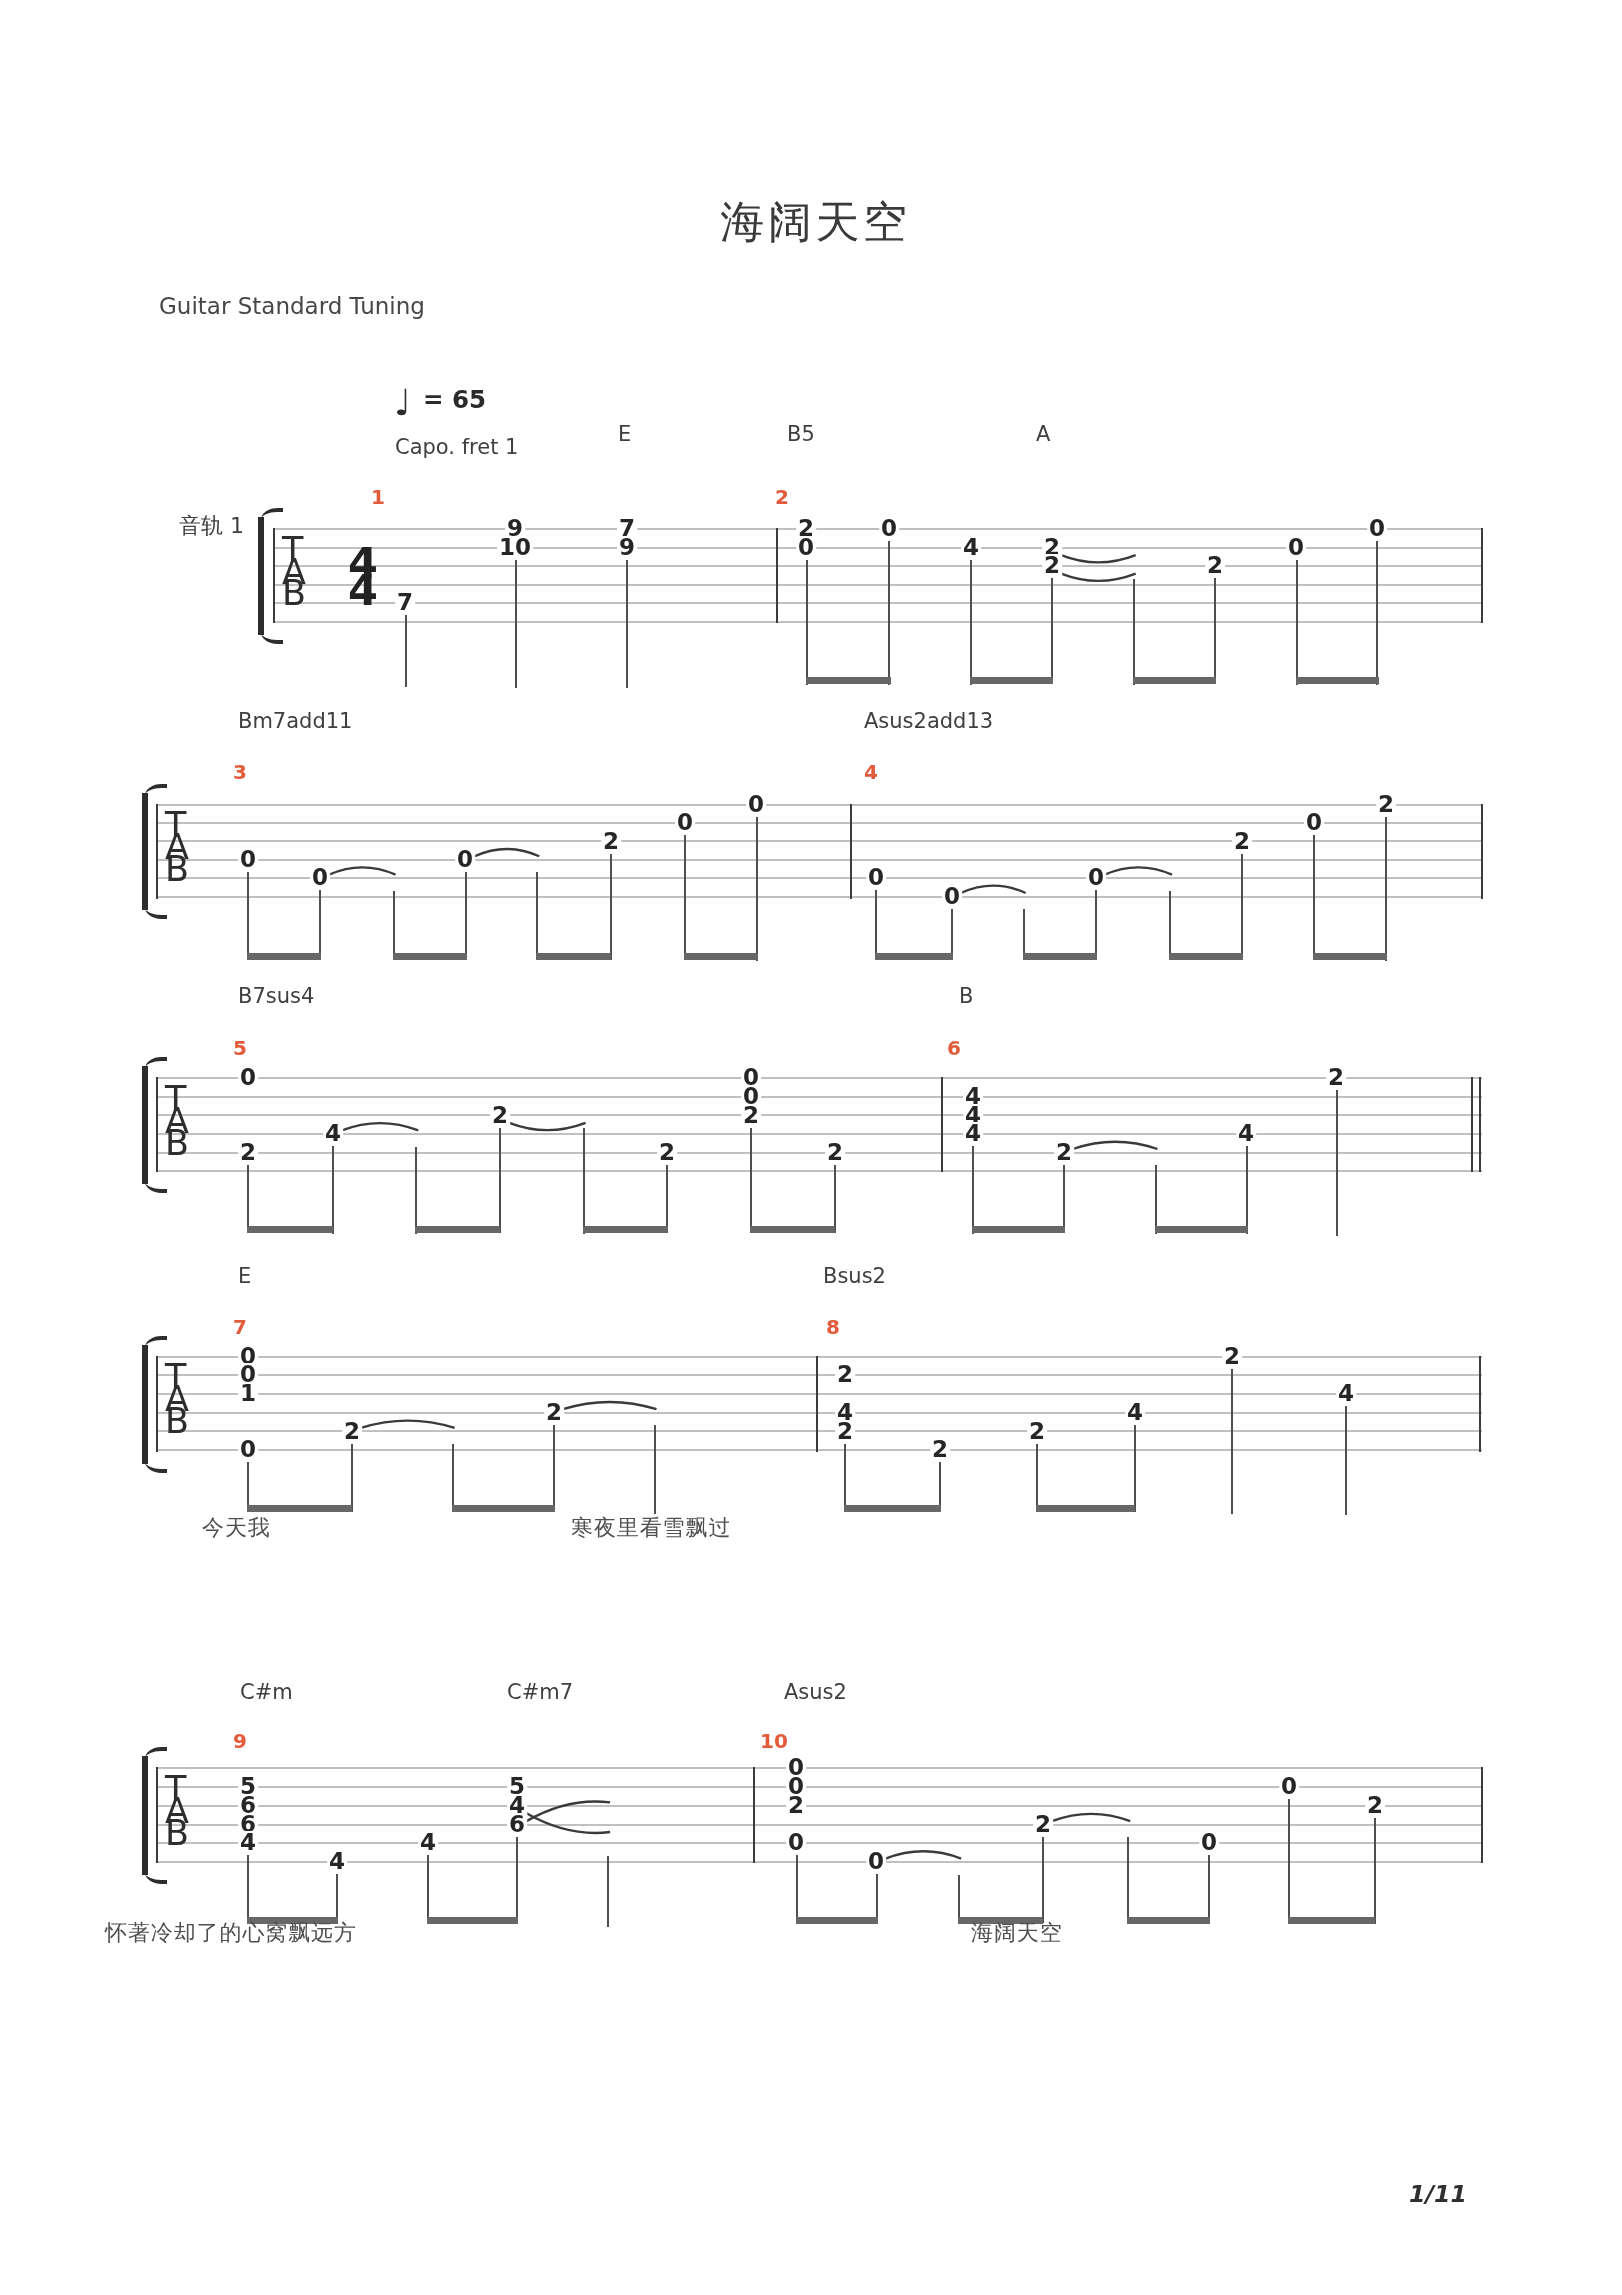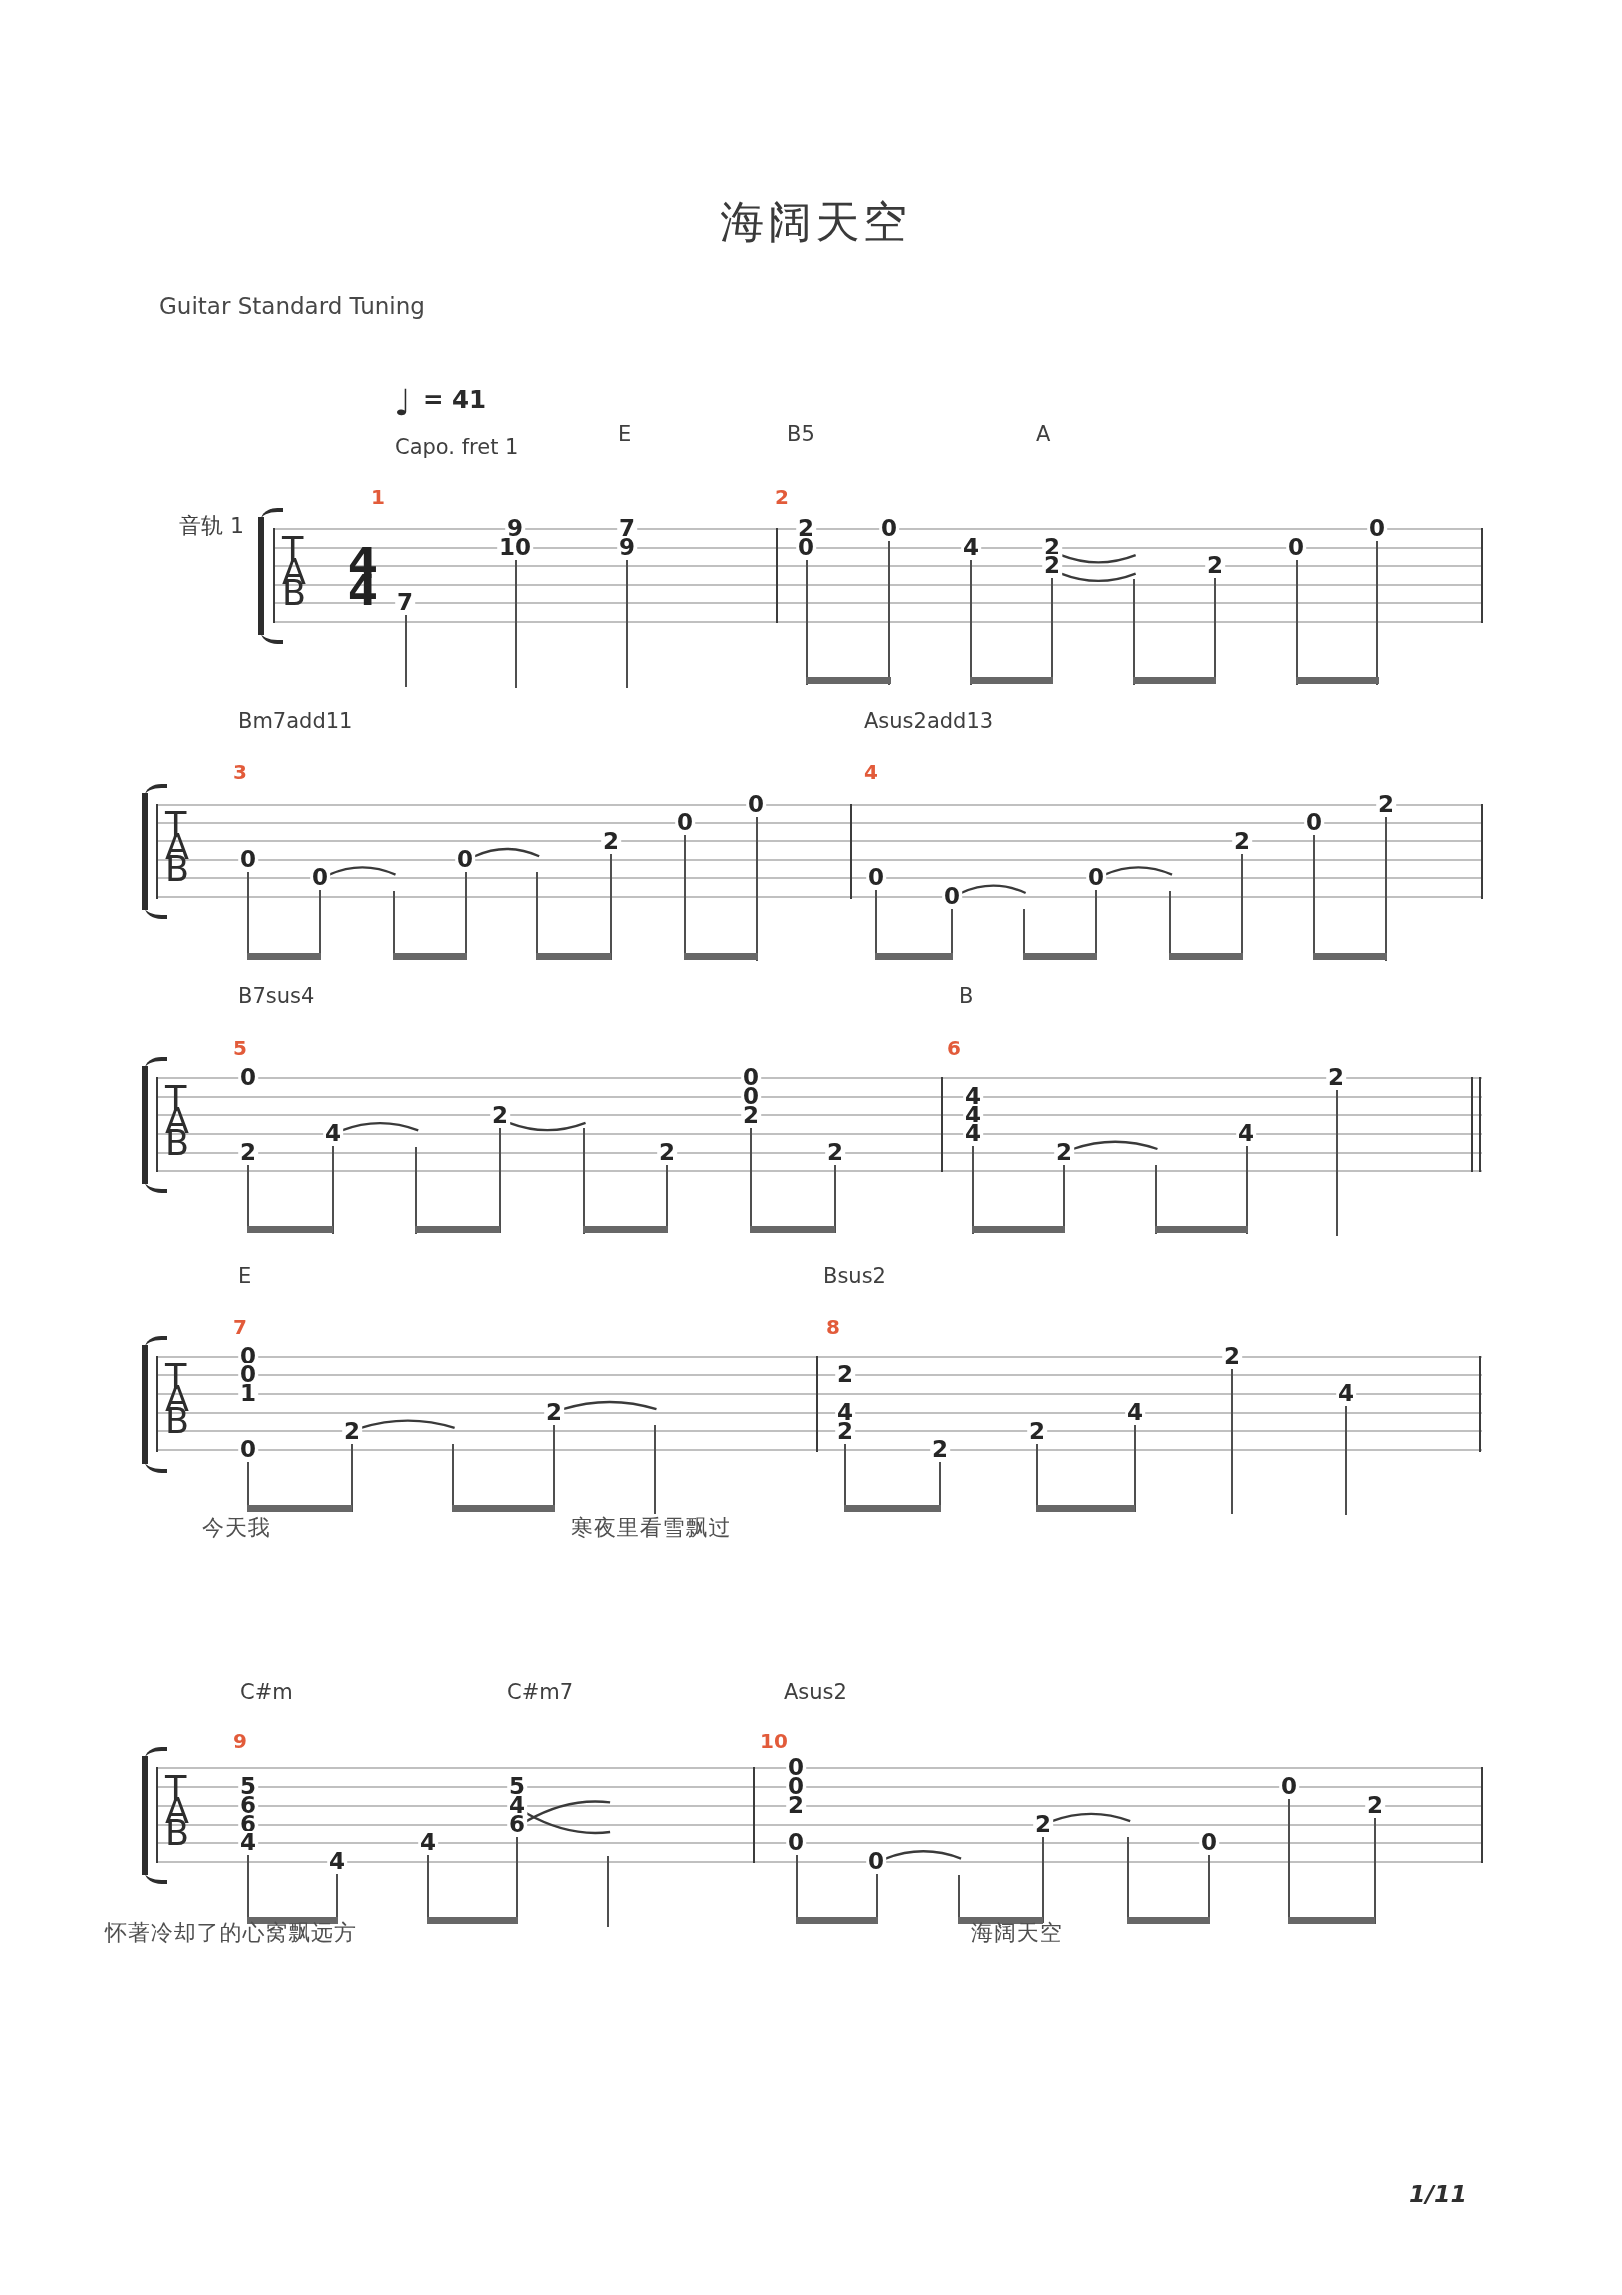--- a/index.html
+++ b/index.html
@@ -50,21 +50,21 @@
       <path d="M 397 1570.4 Q 448.5 1554.4 500 1570.4"></path>
       <path d="M 619 1549.8 Q 670.5 1533.8 722 1549.8"></path>
       <path d="M 579 1994.2 Q 625 2020.5 671 2014.8"></path>
       <path d="M 579 2002.8 Q 625 1976.5 671 1982.2"></path>
       <path d="M 974 2044 Q 1015.5 2028 1057 2044"></path>
       <path d="M 1157 2002.8 Q 1200 1986.8 1243 2002.8"></path>
     </svg>
   <div class="title" style="left:611px;top:193px;width:409px;">海阔天空</div>
   <div class="tuning" style="left:159px;top:293px;">Guitar Standard Tuning</div>
   <div class="tempo-icon" style="left:394px;top:385px;">♩</div>
-  <div class="tempo-text" style="left:423px;top:385px;">= 41</div>
+  <div class="tempo-text" style="left:423px;top:385px;">= 65</div>
   <div class="capo" style="left:395px;top:435px;">Capo. fret 1</div>
   <div class="tracklabel" style="left:179px;top:511px;">音轨 1</div>
   <div class="pagenum" style="left:1409px;top:2180px;">1/11</div>
 <div class="sline" style="left: 273px; top: 528px; width: 1209px; background: rgb(192, 192, 192);"></div>
     <div class="sline" style="left: 273px; top: 547px; width: 1209px; background: rgb(192, 192, 192);"></div>
     <div class="sline" style="left: 273px; top: 565px; width: 1209px; background: rgb(192, 192, 192);"></div>
     <div class="sline" style="left: 273px; top: 584px; width: 1209px; background: rgb(192, 192, 192);"></div>
     <div class="sline" style="left: 273px; top: 602px; width: 1209px; background: rgb(192, 192, 192);"></div>
     <div class="sline" style="left: 273px; top: 621px; width: 1209px; background: rgb(192, 192, 192);"></div>
     <div class="bracket" style="left: 258px; top: 517px; height: 118px;"></div>

